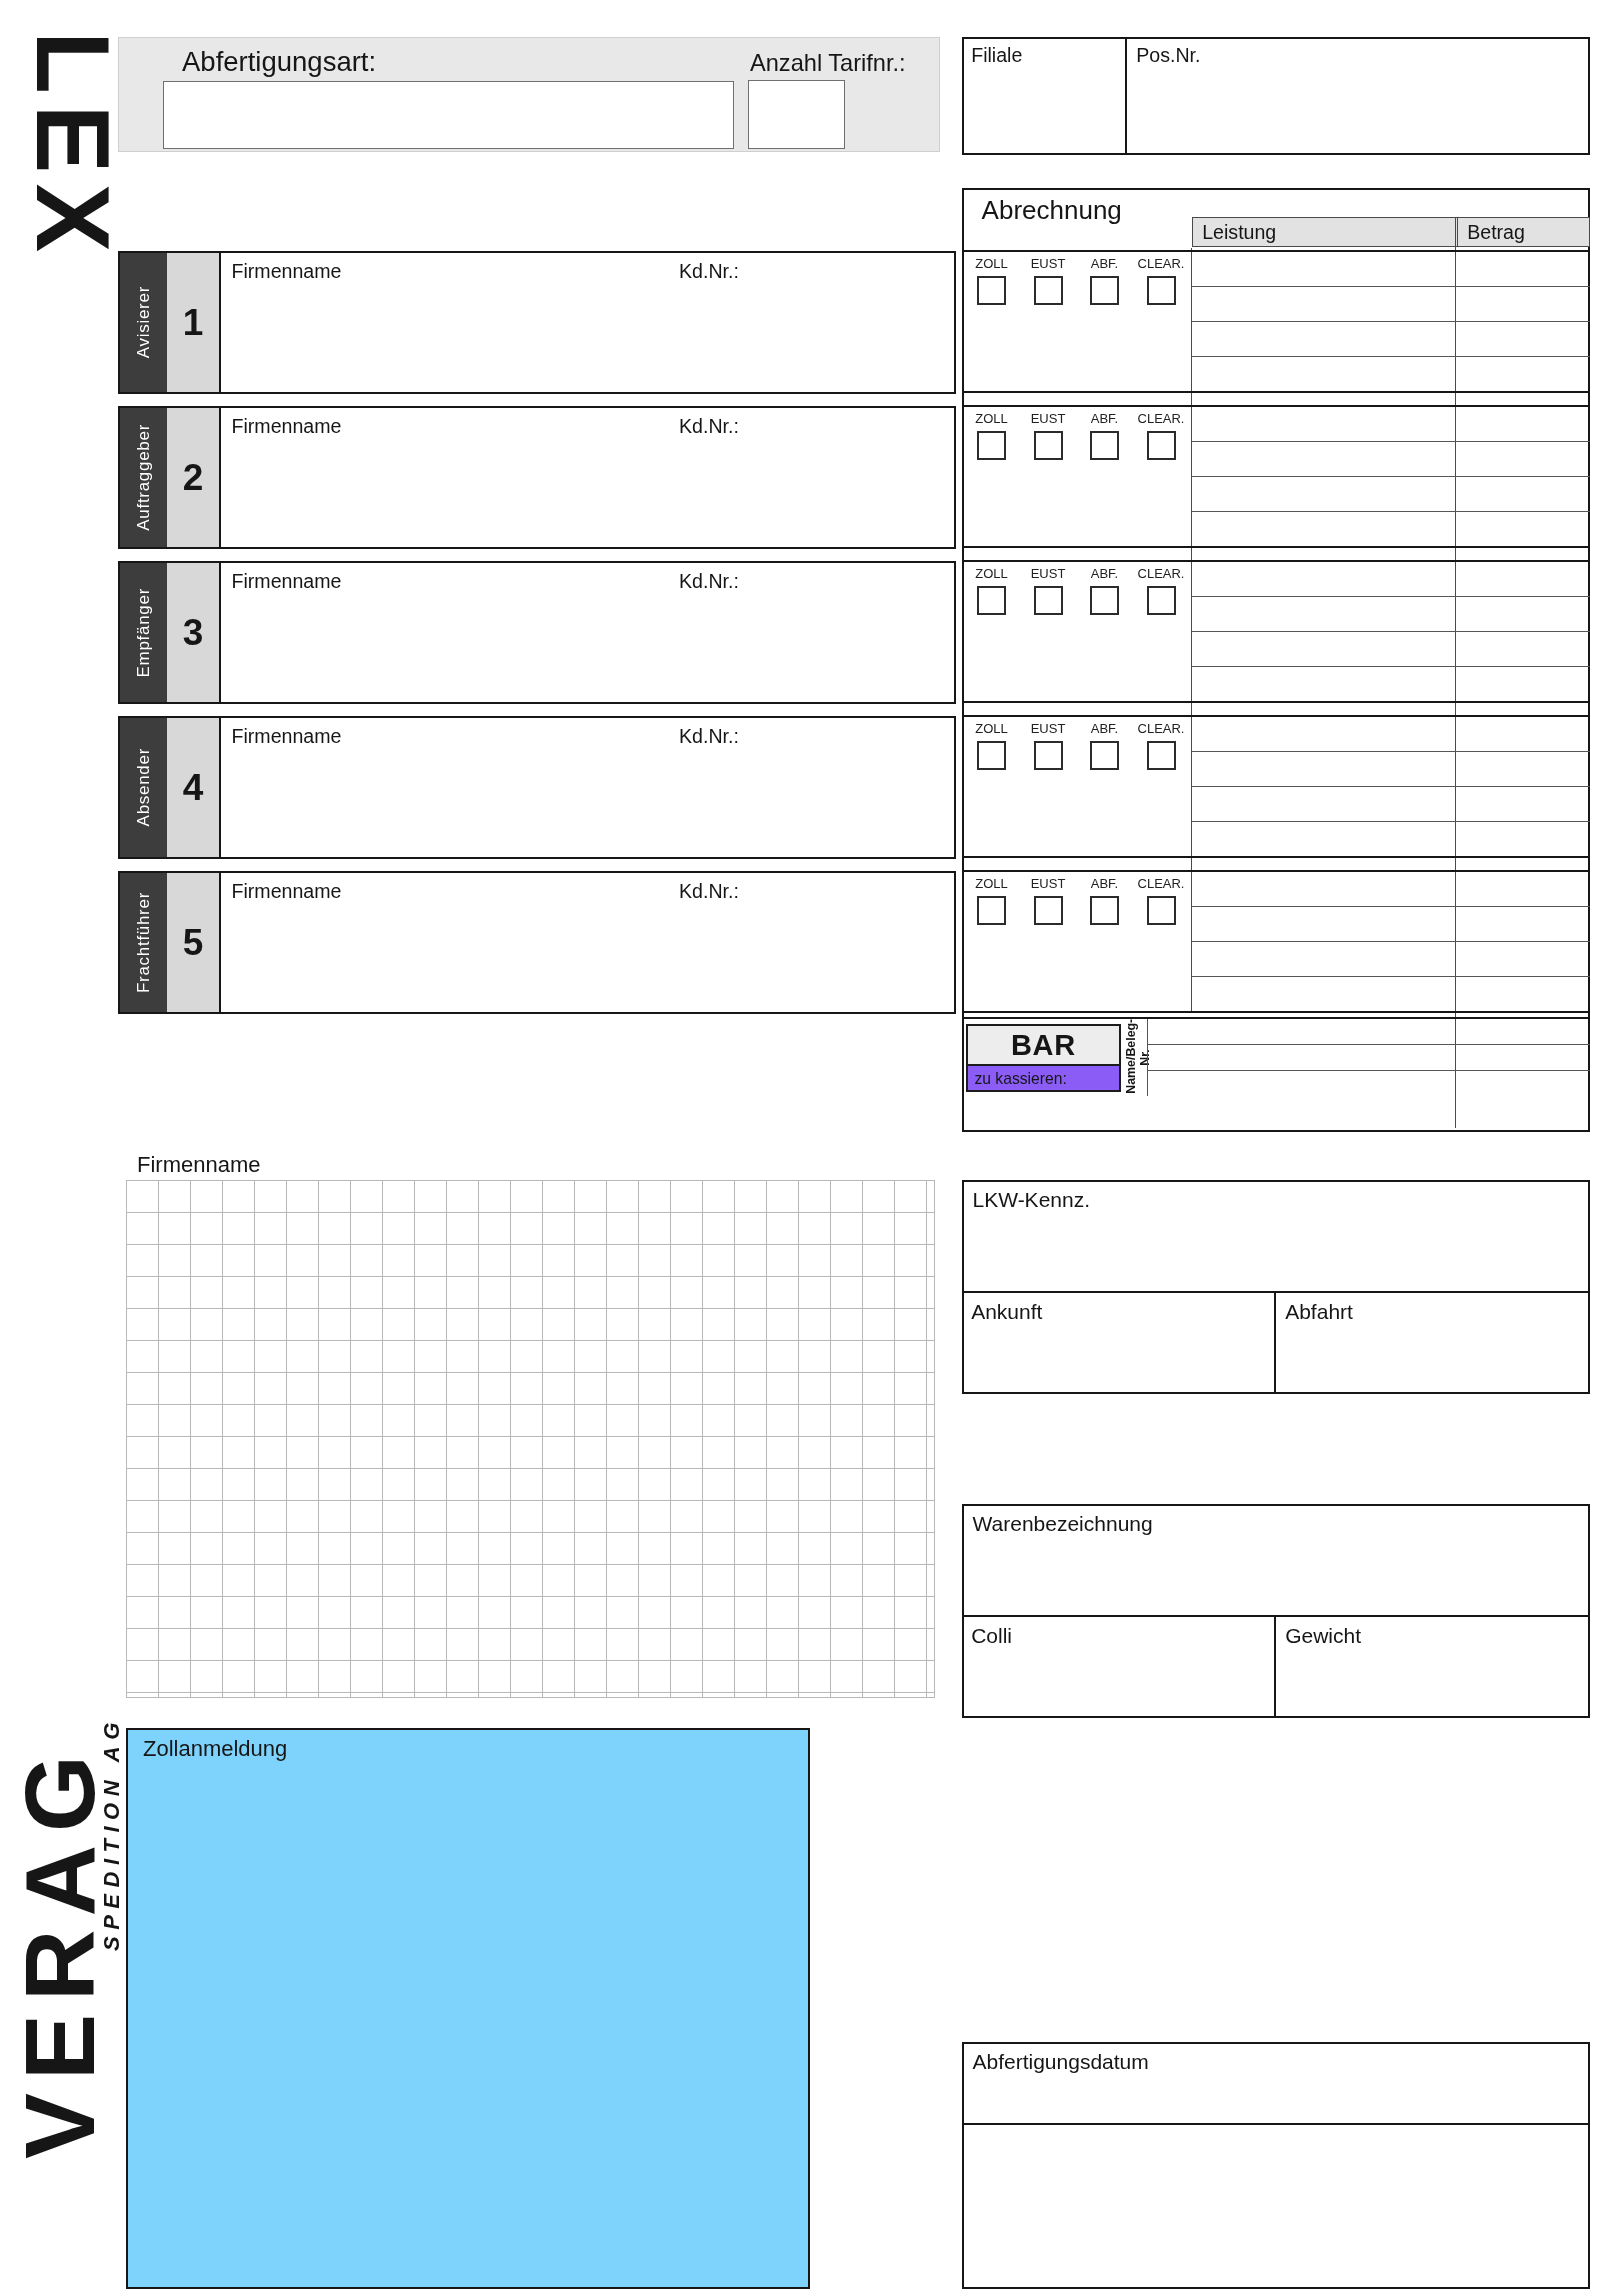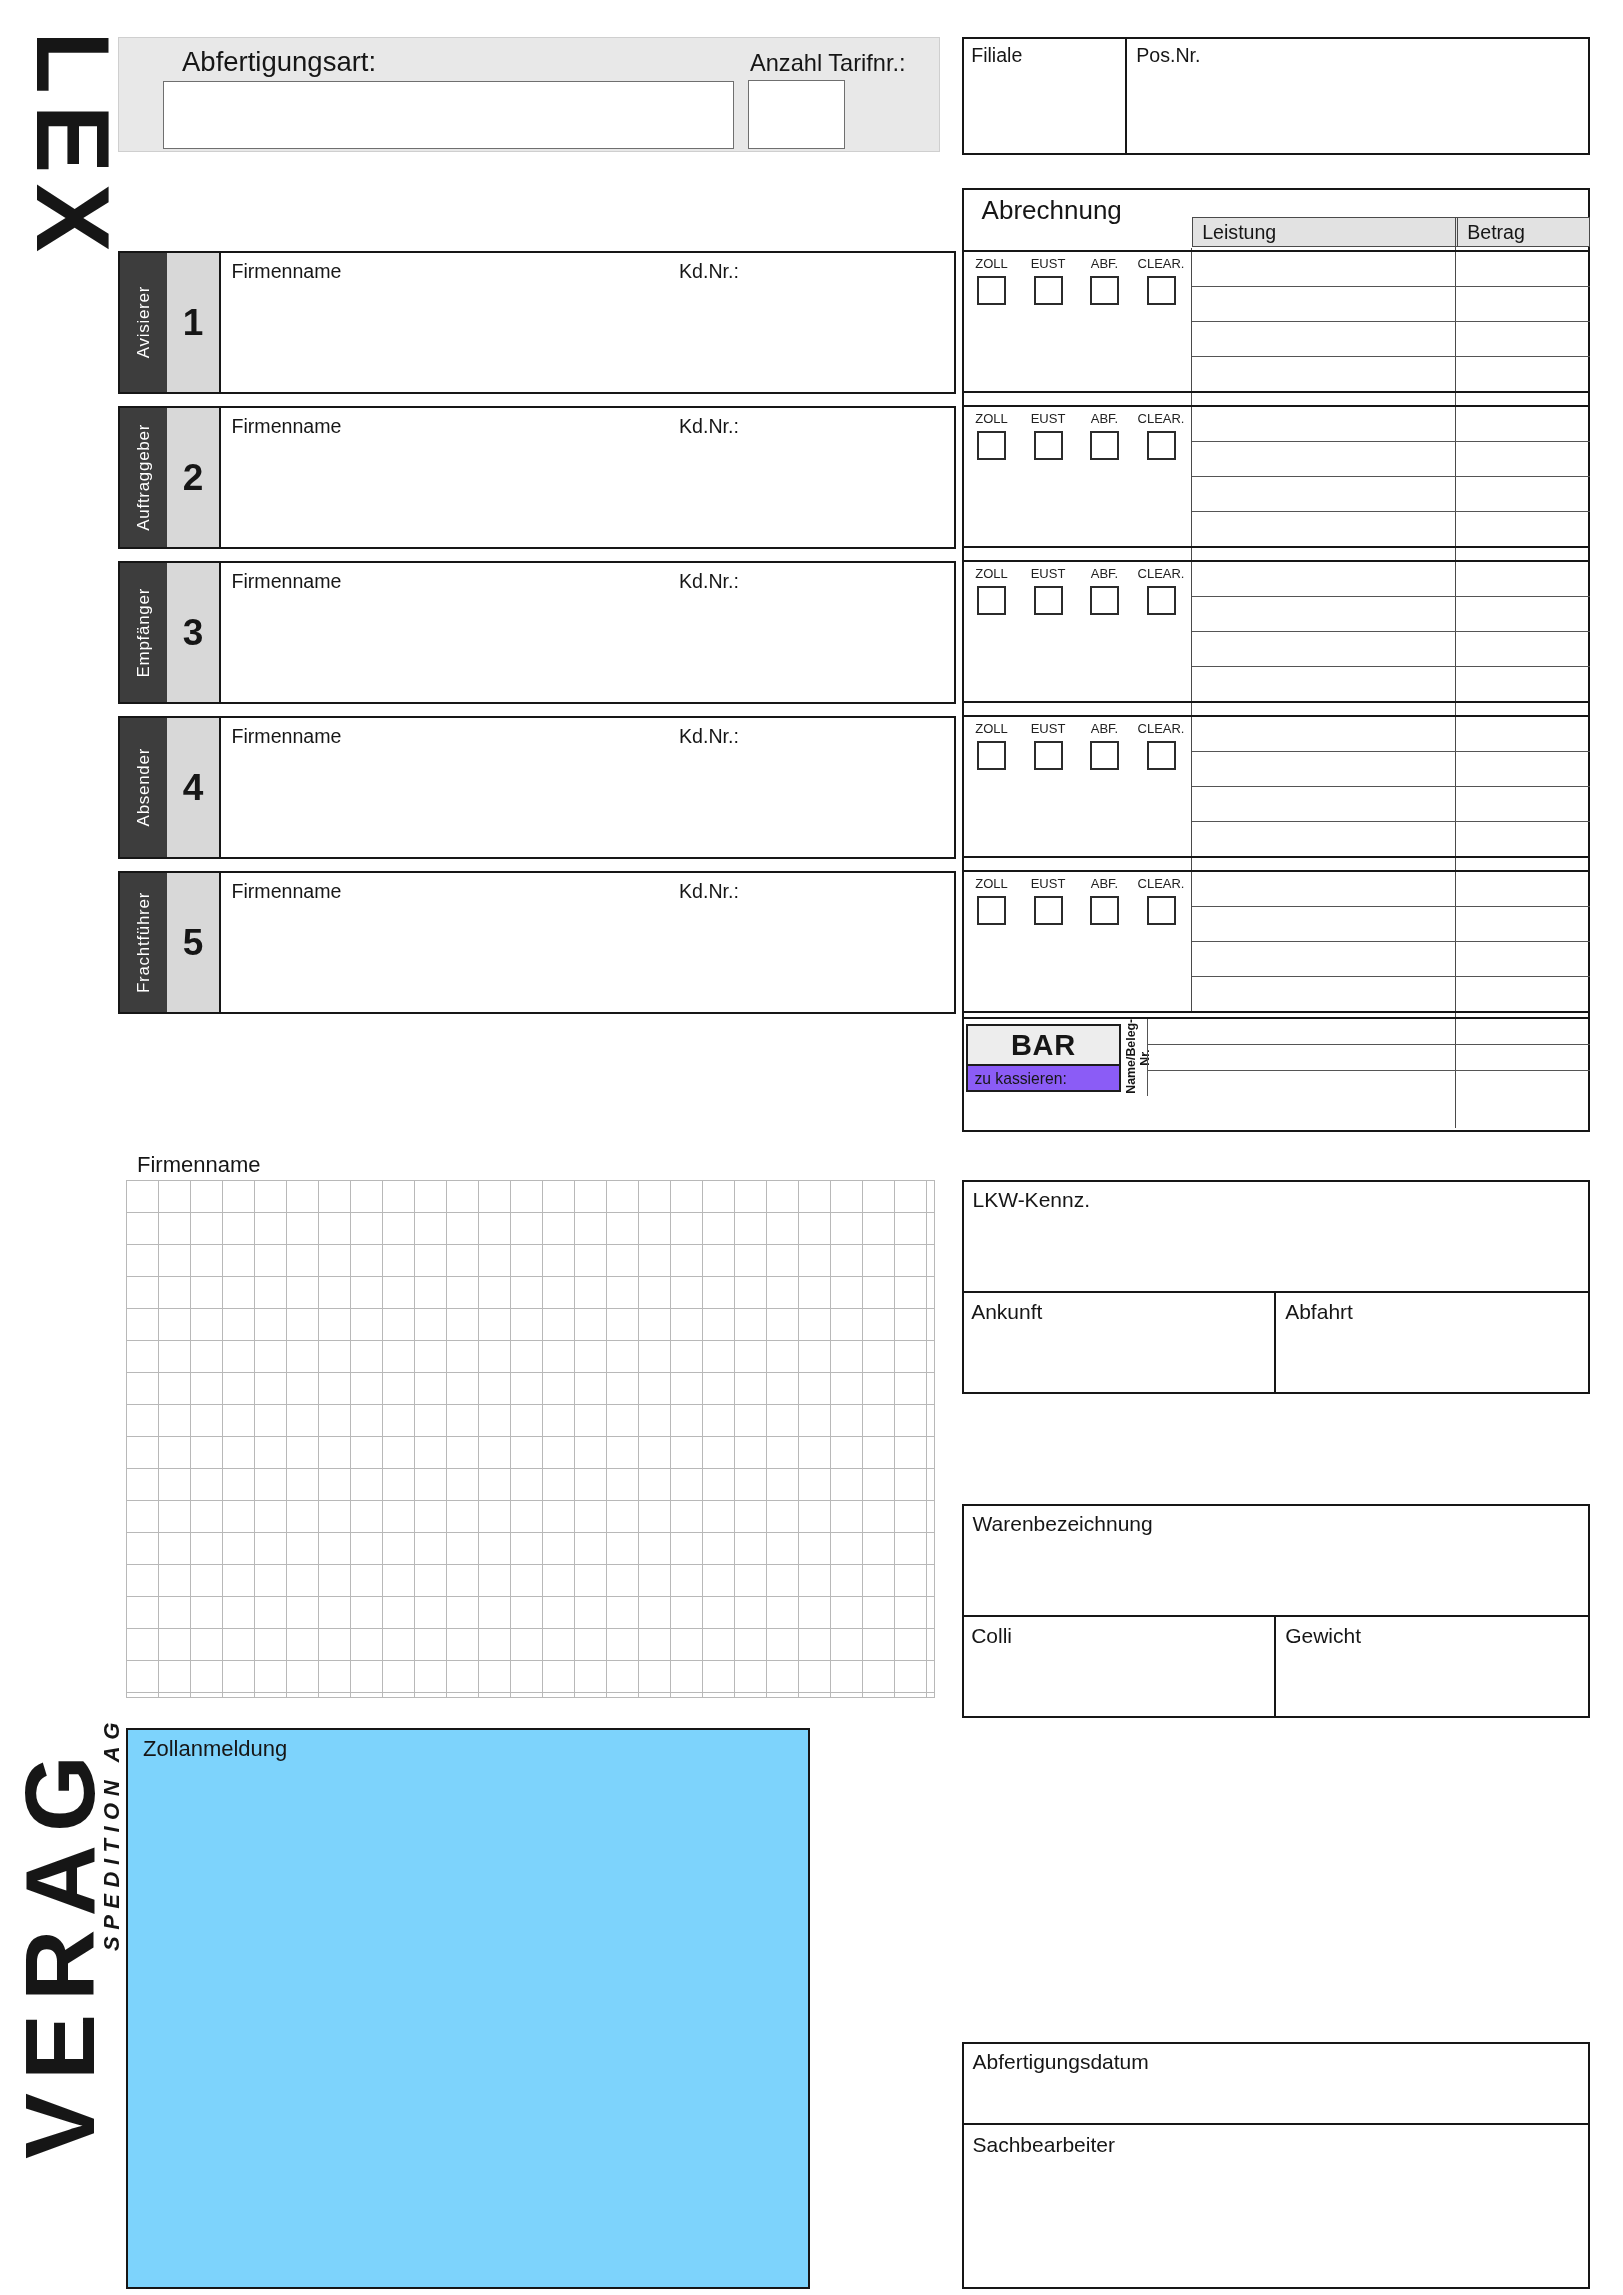--- a/index.html
+++ b/index.html
@@ -372,22 +372,19 @@
     <div class="outline"></div>
     <div class="boxlabel" style="left:17px; top:7.9px; font-size:22px;">Zollanmeldung</div>
   </div>
 
   <div class="rbox" style="top:2042px; height:247px;">
     <div class="outline"></div>
     <div class="abs" style="left:0; right:0; top:0; height:81px;">
       <div class="boxlabel">Abfertigungsdatum</div>
     </div>
     <div class="hdiv" style="top:81px;"></div>
-    <div class="abs" style="left:0; right:0; top:83px; bottom:0;">
-      <div class="boxlabel">Sachbearbeiter</div>
-    </div>
   </div>
 
   <div class="abs vup verag">VERAG</div>
   <div class="abs vup sped">SPEDITION AG</div>
 
 </div>
 
 
 </body></html>

